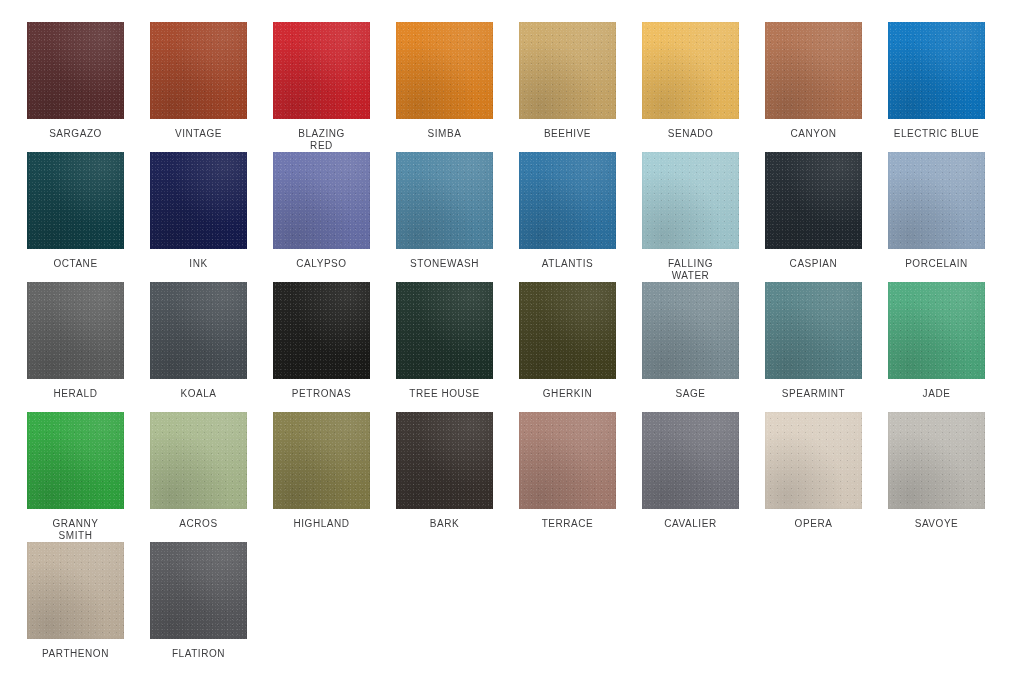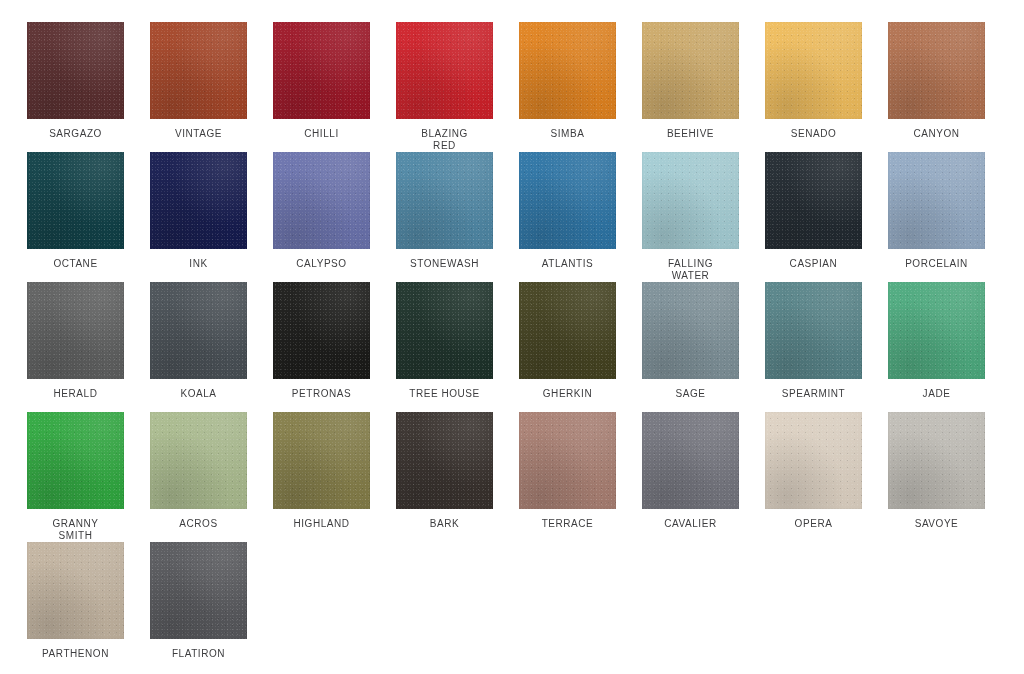--- a/index.html
+++ b/index.html
@@ -86,24 +86,20 @@
 <div id="palette-grid">
     <div class="swatch-cell">
       <div class="swatch-chip" style="background-color: rgb(90, 45, 46);"></div>
       <div class="swatch-label">SARGAZO</div>
     </div>
     <div class="swatch-cell">
       <div class="swatch-chip" style="background-color: rgb(165, 69, 39);"></div>
       <div class="swatch-label">VINTAGE</div>
     </div>
     <div class="swatch-cell">
-      <div class="swatch-chip" style="background-color: rgb(157, 21, 38);"></div>
-      <div class="swatch-label">CHILLI</div>
-    </div>
-    <div class="swatch-cell">
       <div class="swatch-chip" style="background-color: rgb(207, 32, 41);"></div>
       <div class="swatch-label">BLAZING
 RED</div>
     </div>
     <div class="swatch-cell">
       <div class="swatch-chip" style="background-color: rgb(225, 130, 30);"></div>
       <div class="swatch-label">SIMBA</div>
     </div>
     <div class="swatch-cell">
       <div class="swatch-chip" style="background-color: rgb(205, 170, 105);"></div>
@@ -111,20 +107,24 @@
     </div>
     <div class="swatch-cell">
       <div class="swatch-chip" style="background-color: rgb(240, 189, 92);"></div>
       <div class="swatch-label">SENADO</div>
     </div>
     <div class="swatch-cell">
       <div class="swatch-chip" style="background-color: rgb(178, 113, 79);"></div>
       <div class="swatch-label">CANYON</div>
     </div>
     <div class="swatch-cell">
+      <div class="swatch-chip" style="background-color: rgb(11, 118, 194);"></div>
+      <div class="swatch-label">ELECTRIC BLUE</div>
+    </div>
+    <div class="swatch-cell">
       <div class="swatch-chip" style="background-color: rgb(14, 63, 70);"></div>
       <div class="swatch-label">OCTANE</div>
     </div>
     <div class="swatch-cell">
       <div class="swatch-chip" style="background-color: rgb(20, 26, 78);"></div>
       <div class="swatch-label">INK</div>
     </div>
     <div class="swatch-cell">
       <div class="swatch-chip" style="background-color: rgb(106, 114, 173);"></div>
       <div class="swatch-label">CALYPSO</div>

